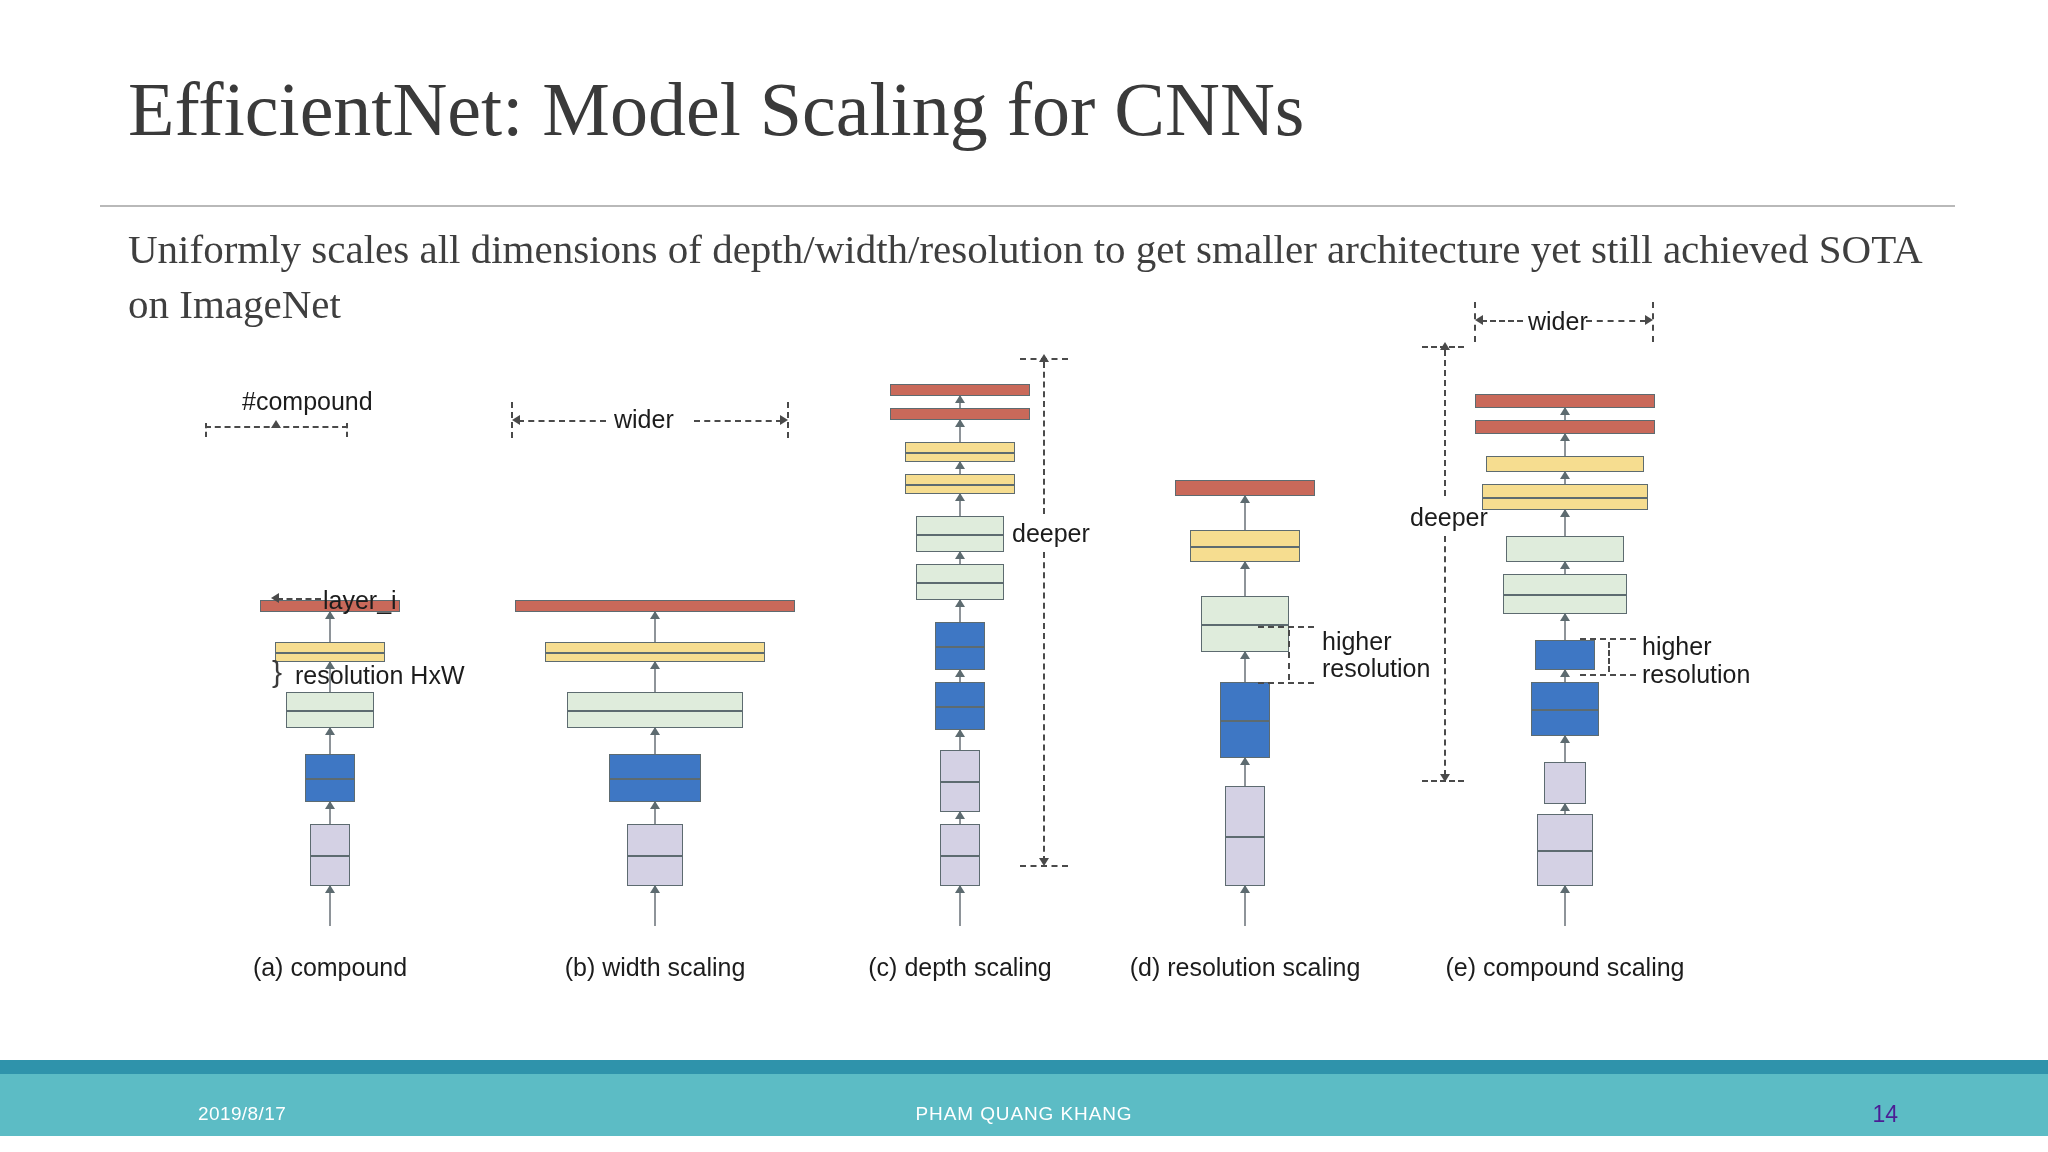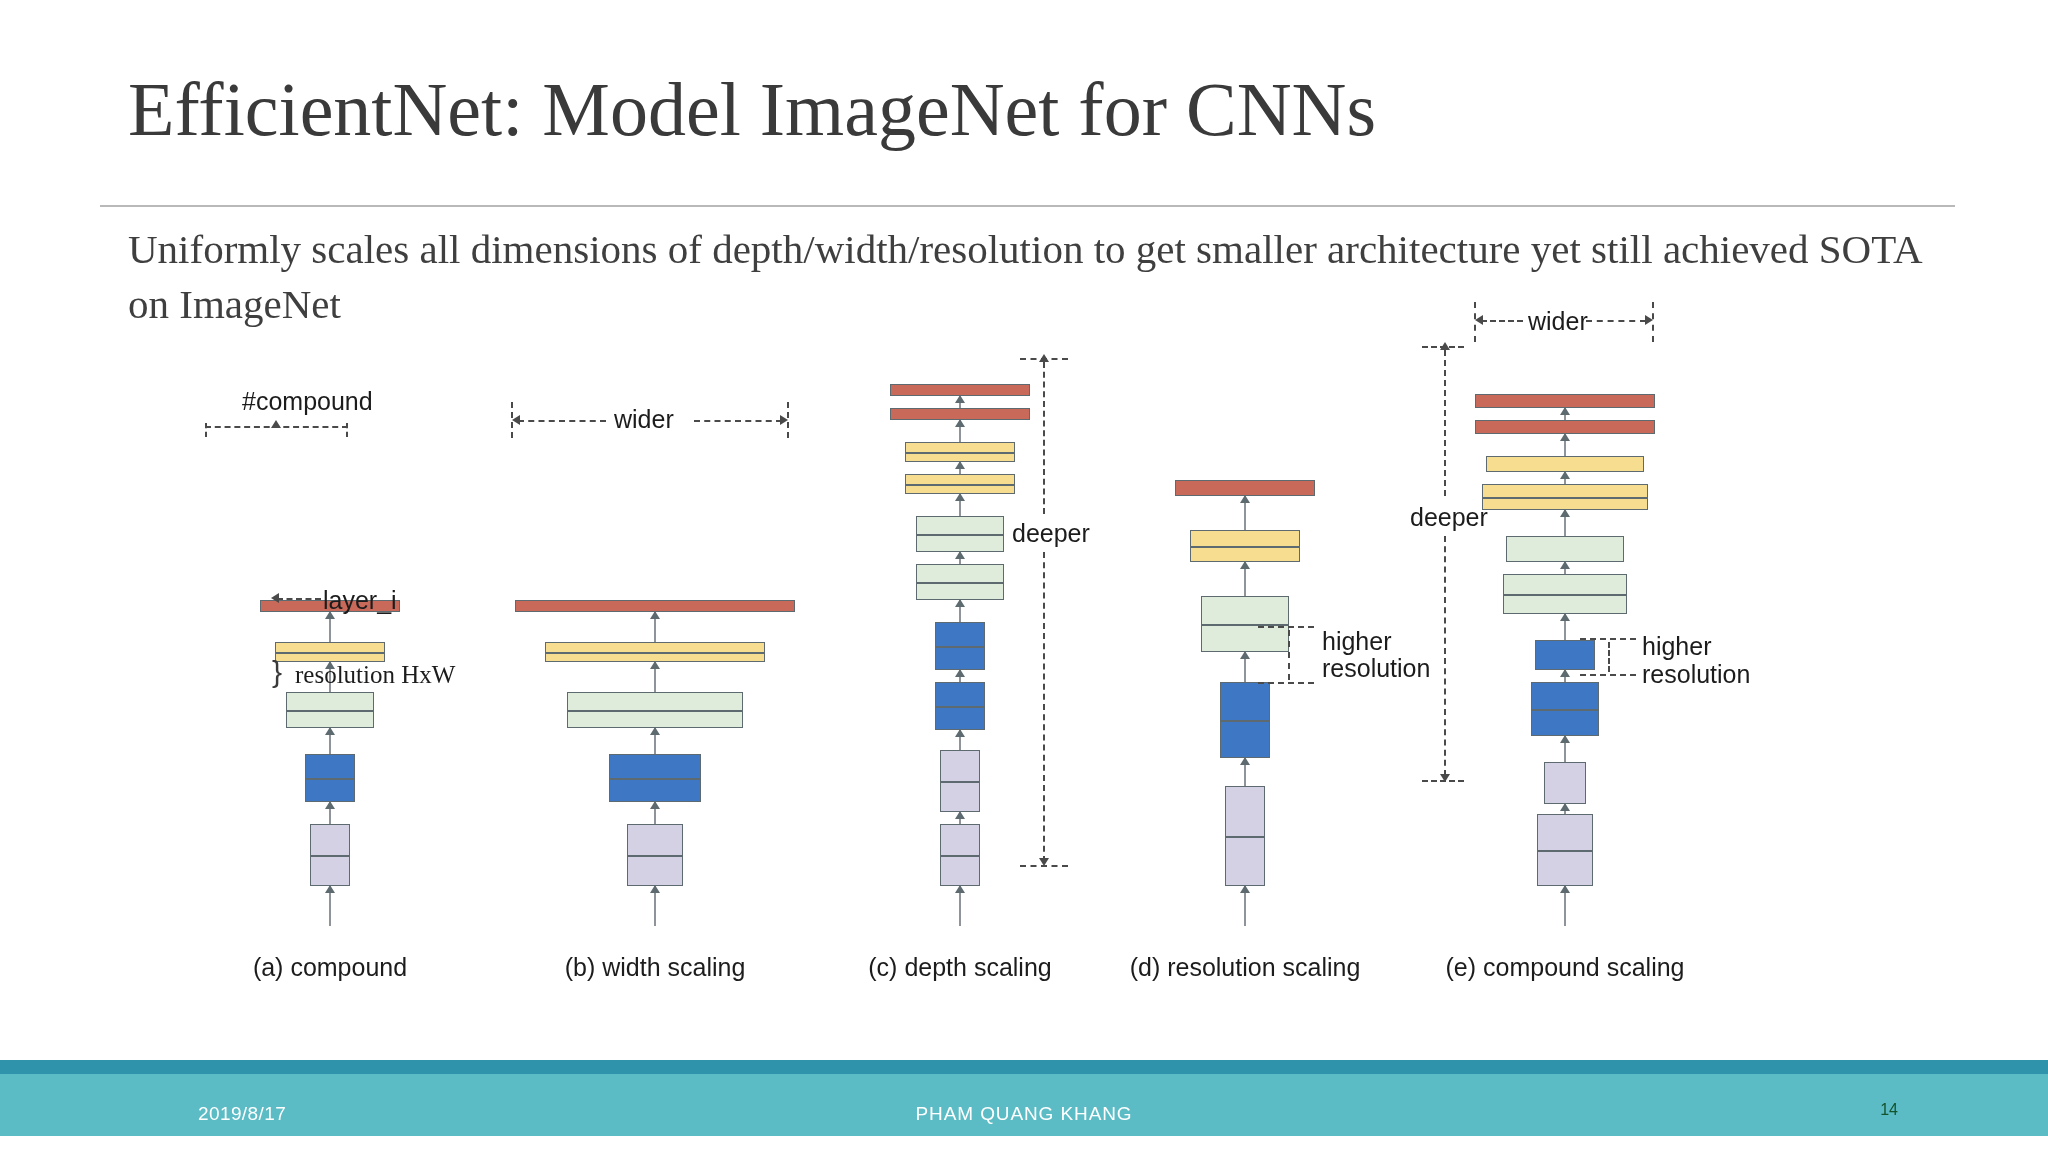--- a/index.html
+++ b/index.html
@@ -59,26 +59,26 @@
   .arrR{position:absolute;width:0;height:0;border-top:5px solid transparent;
         border-bottom:5px solid transparent;border-left:8px solid #4a4a4a;}
   .brace{position:absolute;font-size:30px;color:#3a3a3a;}
 
   
   #footer-strip{position:absolute;left:0;top:1060px;width:2048px;height:14px;background:#2f93ab;}
   #footer{position:absolute;left:0;top:1074px;width:2048px;height:62px;background:#5cbcc5;}
   #footer .f-date{position:absolute;left:198px;top:29px;font-size:19px;color:#ffffff;letter-spacing:.4px;}
   #footer .f-author{position:absolute;left:50%;transform:translateX(-50%);top:29px;
       font-size:19px;color:#ffffff;letter-spacing:.9px;}
-  #footer .f-page{position:absolute;right:150px;top:27px;font-size:16px;color:#14532d;}
+  #footer .f-page{position:absolute;right:150px;top:27px;font-size:23px;color:#4c1d95;}
 </style>
 </head>
 <body>
 
-<div id="slide-title">EfficientNet: Model ImageNet for CNNs</div>
+<div id="slide-title">EfficientNet: Model Scaling for CNNs</div>
 <div id="title-divider"></div>
 <div id="slide-subtitle">Uniformly scales all dimensions of depth/width/resolution to get smaller architecture yet still achieved SOTA on ImageNet</div>
 
 <div id="figure">
 
   <div class="panel" style="left:185px;width:290px;">
     <div class="stack" id="stack-0">
         <div class="blk" style="width: 40px; height: 62px; background: rgb(212, 209, 228); border: 1.5px solid rgb(93, 107, 112);">
           <div class="mid" style="top: 30px;"></div>
         </div>
@@ -103,21 +103,21 @@
     <div class="hdash" style="left:20px;top:96px;width:143px;"></div>
     <div class="tick" style="left:20px;top:93px;"></div>
     <div class="tick" style="left:161px;top:93px;"></div>
     <div class="arrU" style="left:86px;top:90px;"></div>
 
     <div class="hdash" style="left:92px;top:268px;width:44px;"></div>
     <div class="arrL" style="left:86px;top:263px;"></div>
     <div class="callout" style="left:138px;top:255px;">layer_i</div>
 
     <div class="brace" style="left:87px;top:325px;">}</div>
-    <div class="callout" style="left:110px;top:330px;font-family:Liberation Serif, serif;">resolution HxW</div>
+    <div class="callout" style="left:110px;top:330px;">resolution HxW</div>
     <div class="panel-label">(a) compound</div>
   </div>
 
   <div class="panel" style="left:490px;width:330px;">
     <div class="stack" id="stack-1">
         <div class="blk" style="width: 56px; height: 62px; background: rgb(212, 209, 228); border: 1.5px solid rgb(93, 107, 112);">
           <div class="mid" style="top: 30px;"></div>
         </div>
         <div class="conn" style="height: 22px;"></div>
         <div class="blk" style="width: 92px; height: 48px; background: rgb(62, 119, 196); border: 1.5px solid rgb(93, 107, 112);">

